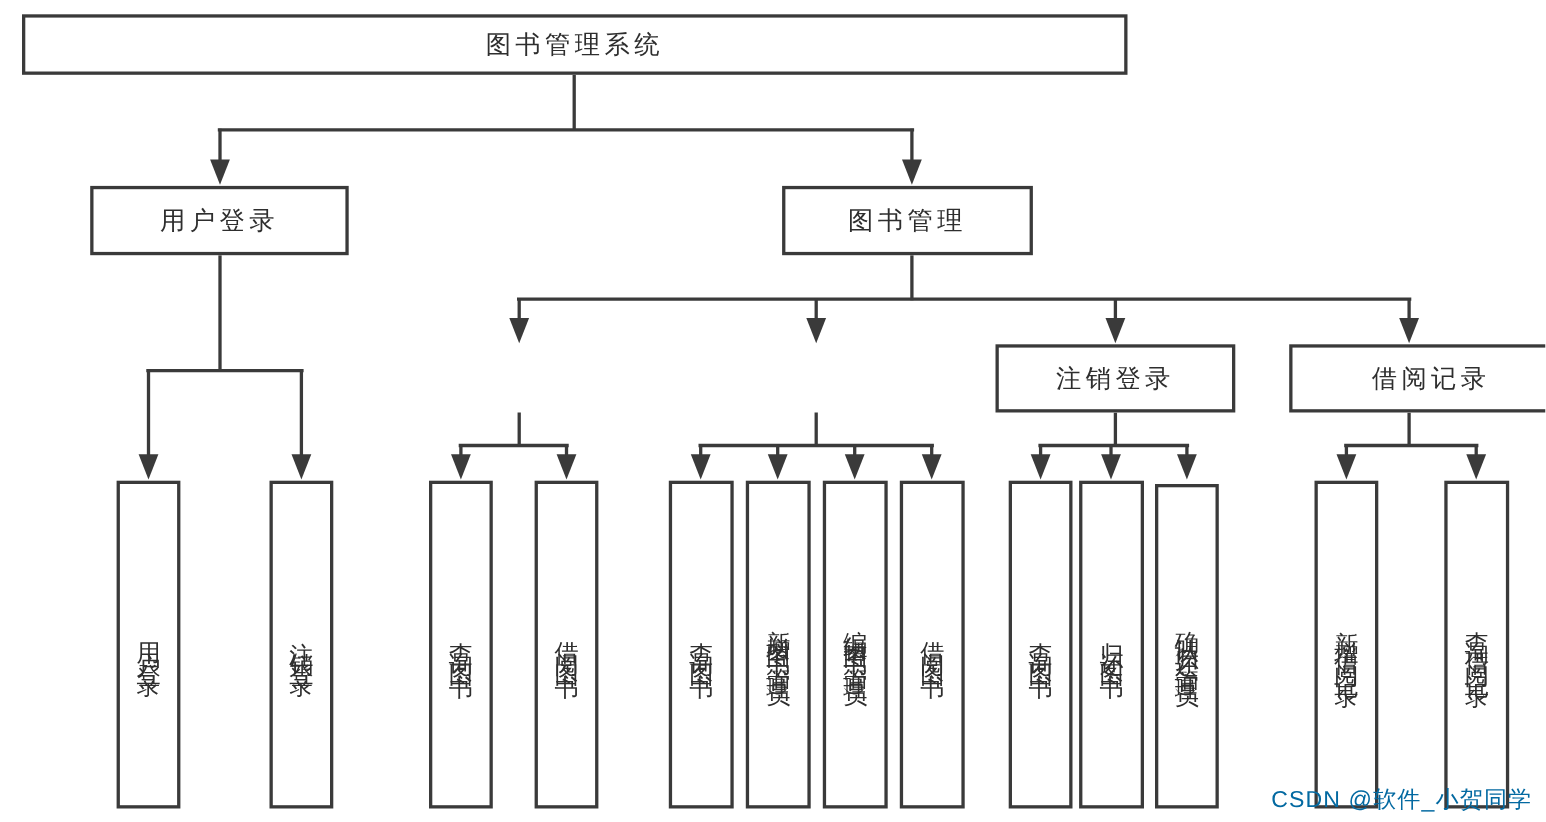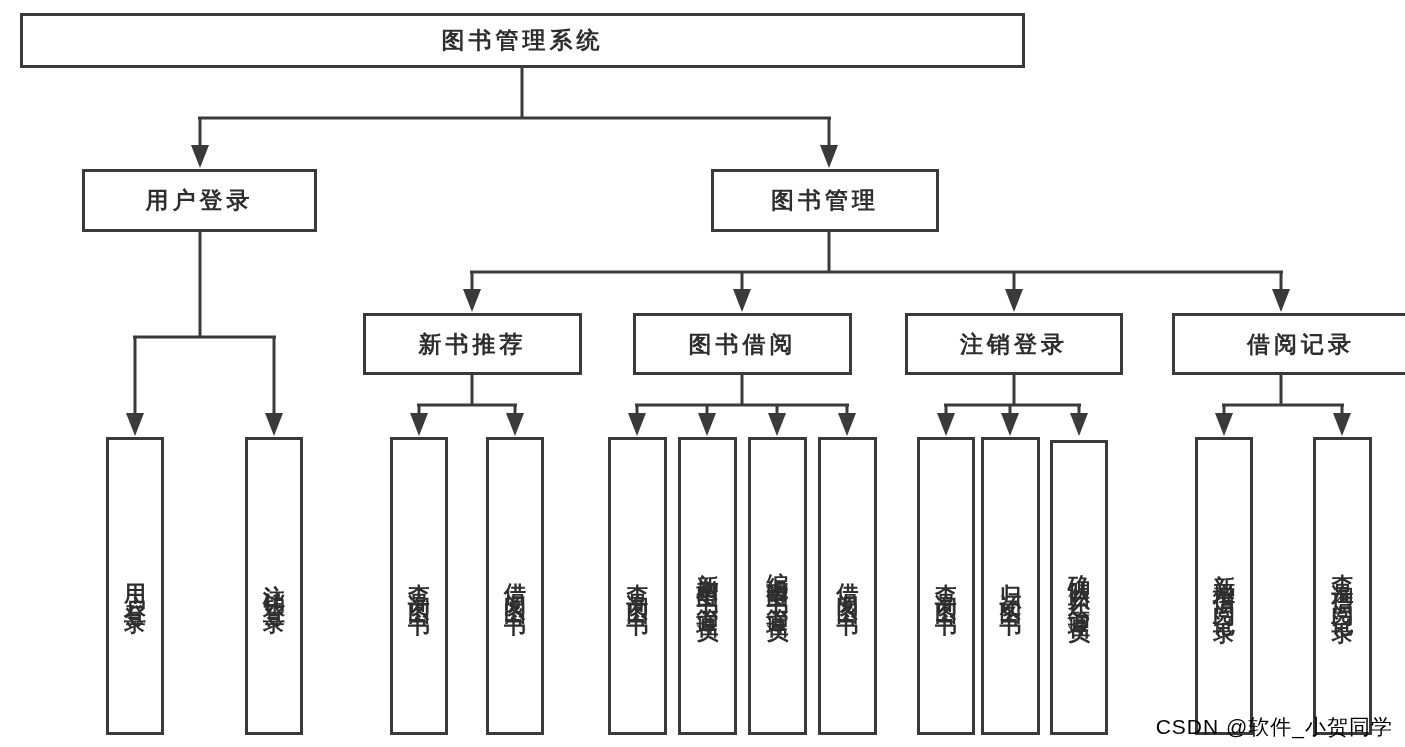--- a/index.html
+++ b/index.html
@@ -19,21 +19,20 @@
   }
   .box {
     position: absolute;
     box-sizing: border-box;
     background: #ffffff;
     border: 3px solid #3a3a3a;
     display: flex;
     align-items: center;
     justify-content: center;
     color: #2e2e2e;
-    font-weight: bold;
   }
   .h-box span {
     font-size: 23px;
     letter-spacing: 4px;
     white-space: nowrap;
   }
   .v-box span {
     writing-mode: vertical-rl;
     text-orientation: upright;
     font-size: 22px;
@@ -41,21 +40,21 @@
     line-height: 1;
   }
   .v-box.long span {
     letter-spacing: 7px;
   }
   #watermark {
     position: absolute;
     right: 12px;
     bottom: 6px;
     font-size: 21px;
-    color: #000000;
+    color: #0369a1;
     letter-spacing: 1px;
     white-space: nowrap;
   }
 </style>
 </head>
 <body>
 
 <div id="stage">
 
   <svg id="wires" viewBox="0 0 1405 747" xmlns="http://www.w3.org/2000/svg">
@@ -128,26 +127,20 @@
     <span>图书管理系统</span>
   </div>
 
   <div class="box h-box" style="left:82px;top:169px;width:235px;height:63px">
     <span>用户登录</span>
   </div>
   <div class="box h-box" style="left:711px;top:169px;width:228px;height:63px">
     <span>图书管理</span>
   </div>
 
-  <div class="box h-box" style="left:363px;top:313px;width:219px;height:62px">
-    <span>新书推荐</span>
-  </div>
-  <div class="box h-box" style="left:633px;top:313px;width:219px;height:62px">
-    <span>图书借阅</span>
-  </div>
   <div class="box h-box" style="left:905px;top:313px;width:218px;height:62px">
     <span>注销登录</span>
   </div>
   <div class="box h-box" style="left:1172px;top:313px;width:258px;height:62px">
     <span>借阅记录</span>
   </div>
 
   <div class="box v-box" style="left:106px;top:437px;width:58px;height:298px">
     <span>用户登录</span>
   </div>

